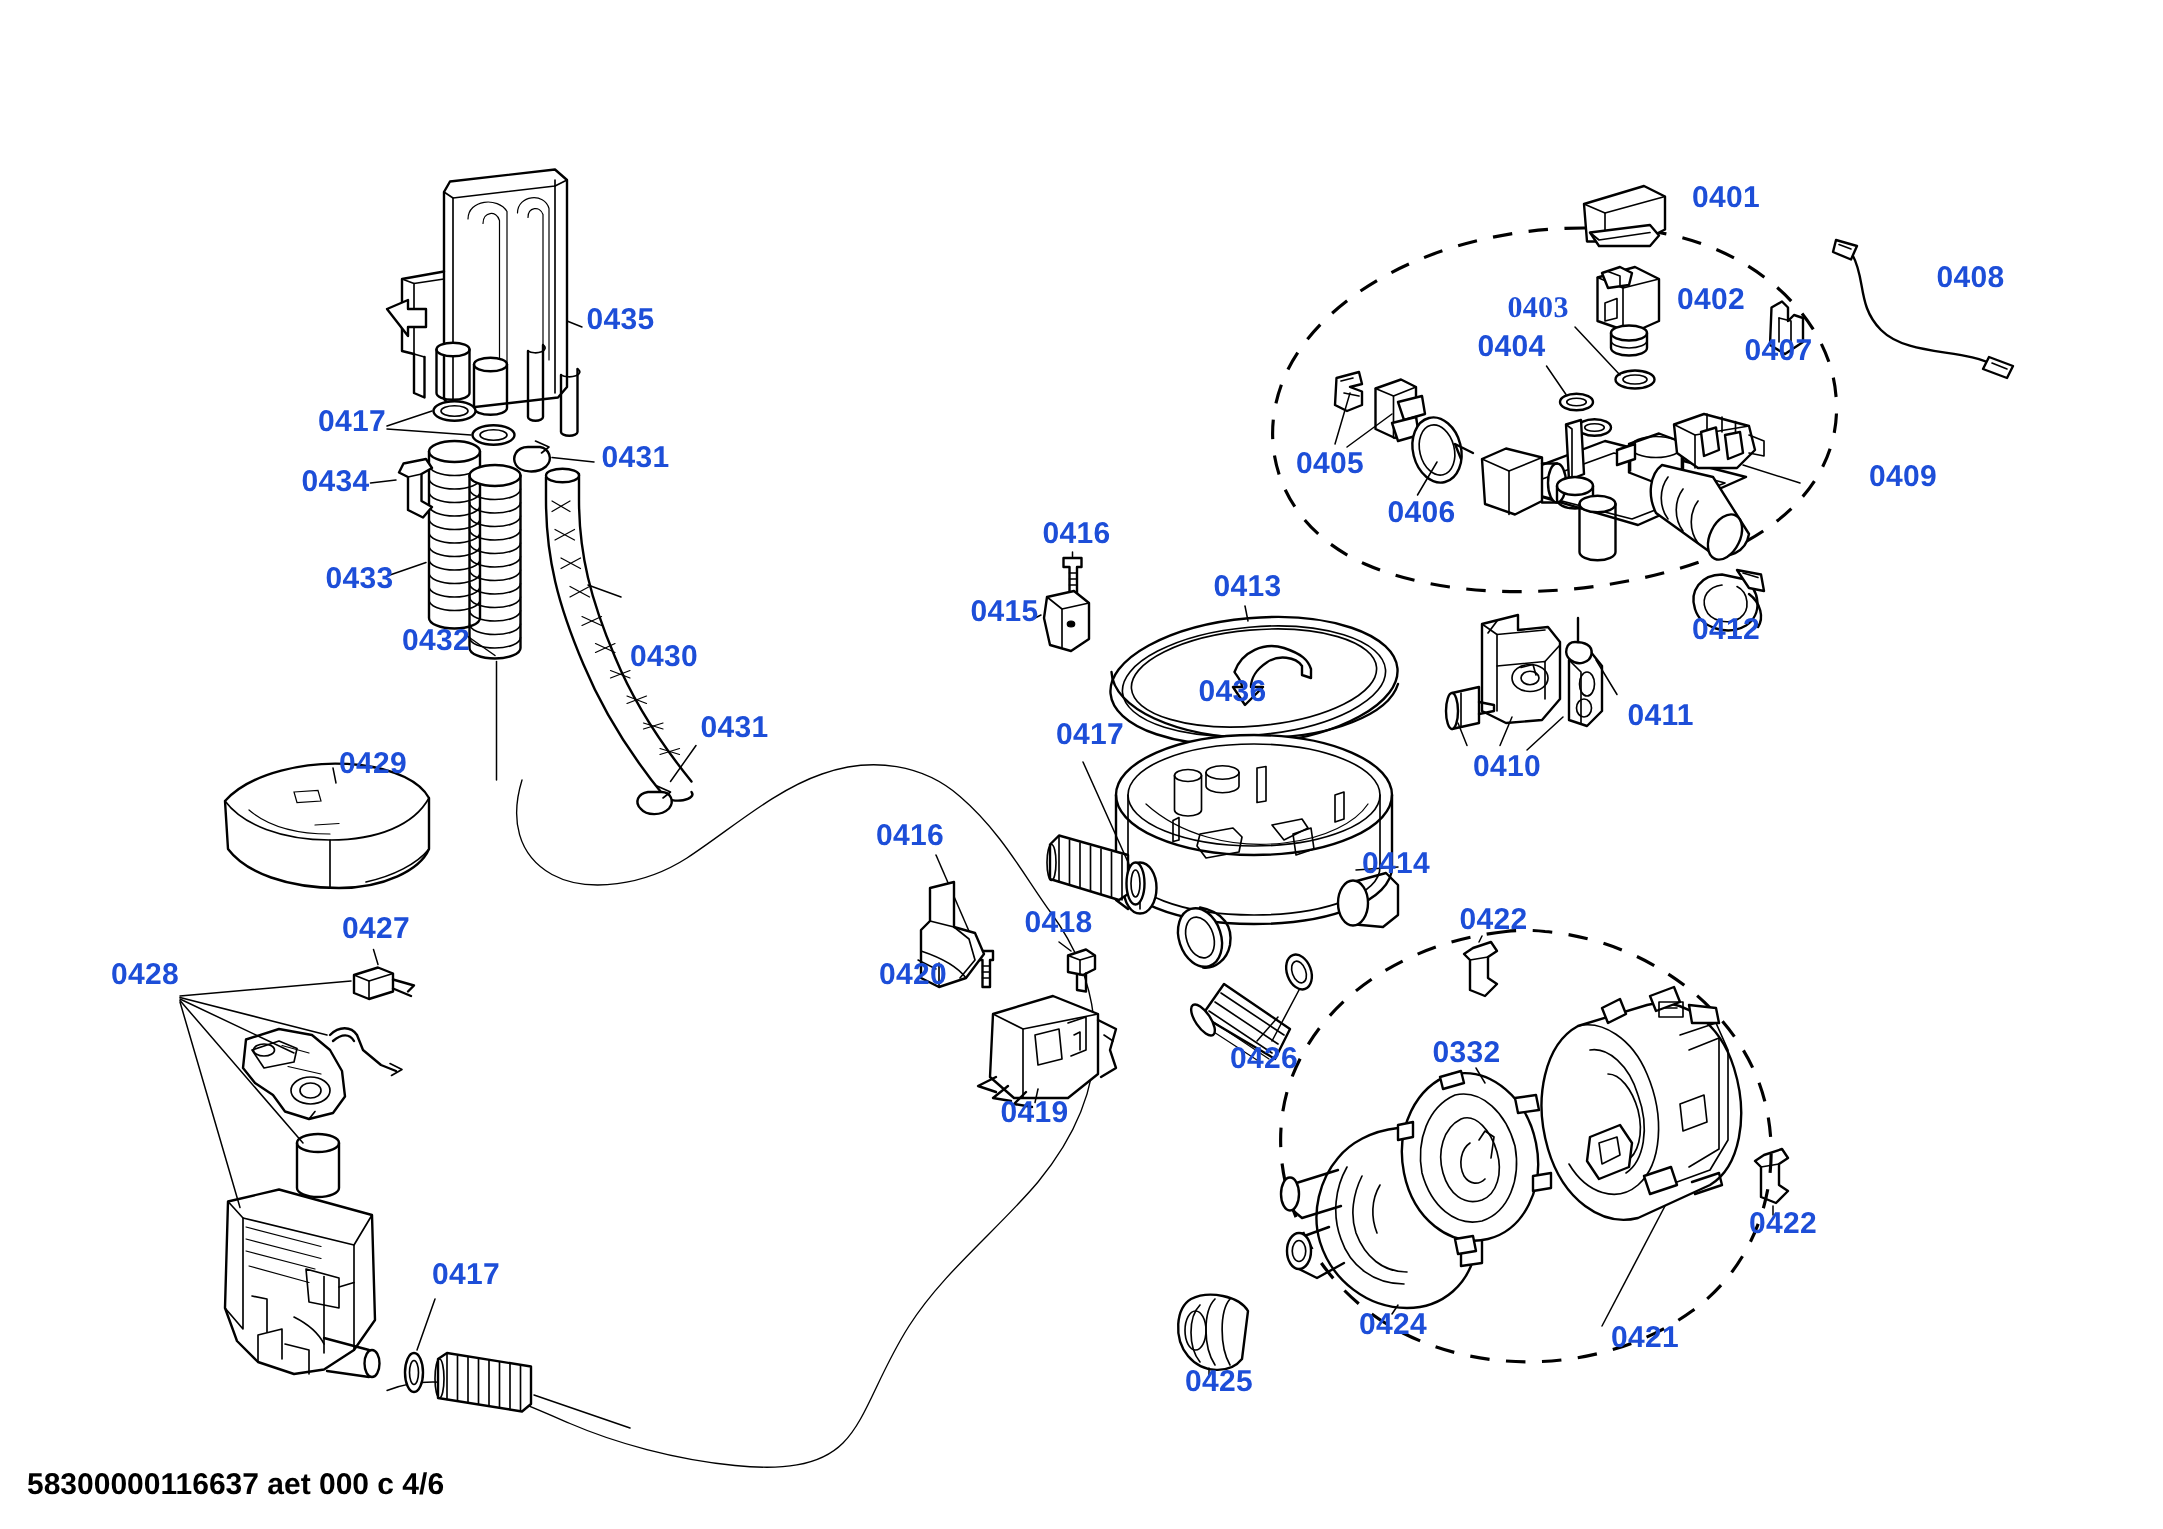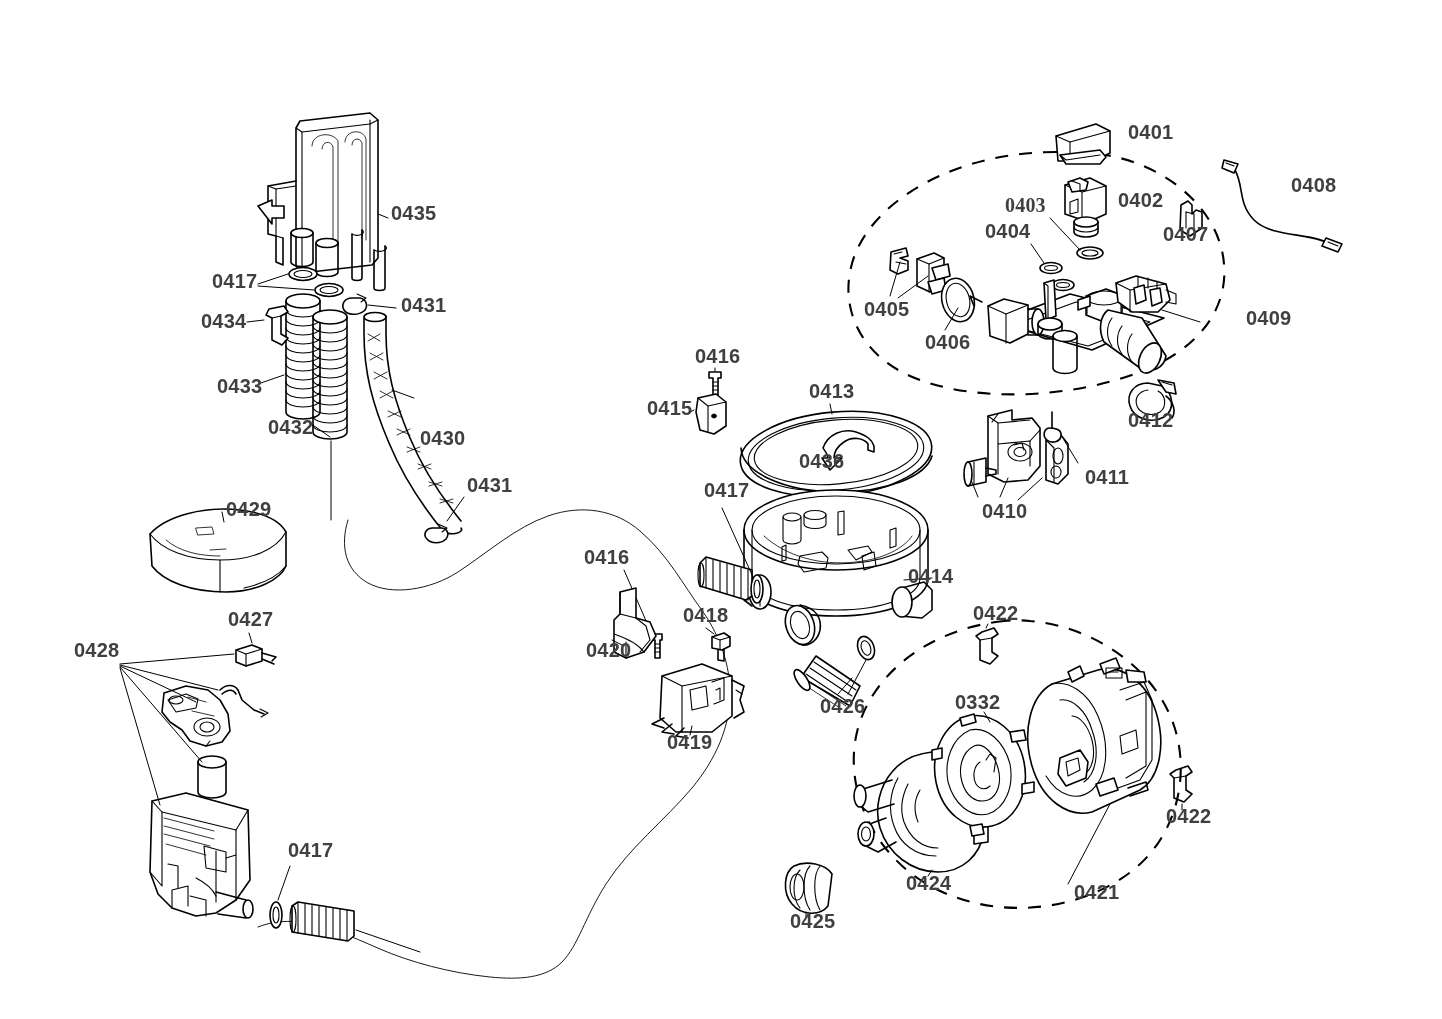--- a/index.html
+++ b/index.html
@@ -20,21 +20,21 @@
     left: 0;
     top: 0;
     width: 1442px;
     height: 1019px;
   }
   .lbl {
     position: absolute;
     font-family: "Liberation Sans", sans-serif;
     font-size: 20px;
     font-weight: 700;
-    color: #404040;
+    color: #1d4ed8;
     white-space: nowrap;
     letter-spacing: 0.2px;
     line-height: 1;
   }
   #footer-text {
     position: absolute;
     left: 18px;
     top: 979px;
     font-family: "Liberation Sans", sans-serif;
     font-size: 20px;
@@ -690,14 +690,15 @@
     <span class="lbl" style="left:955px;top:692px;">0332</span>
     <span class="lbl" style="left:1166px;top:806px;">0422</span>
 
     <span class="lbl" style="left:906px;top:873px;">0424</span>
 
     <span class="lbl" style="left:1074px;top:882px;">0421</span>
 
     <span class="lbl" style="left:790px;top:911px;">0425</span>
   </div>
 
+  <div id="footer-text">58300000116637 aet 000 c 4/6</div>
 
 </div>
 
 </body></html>

